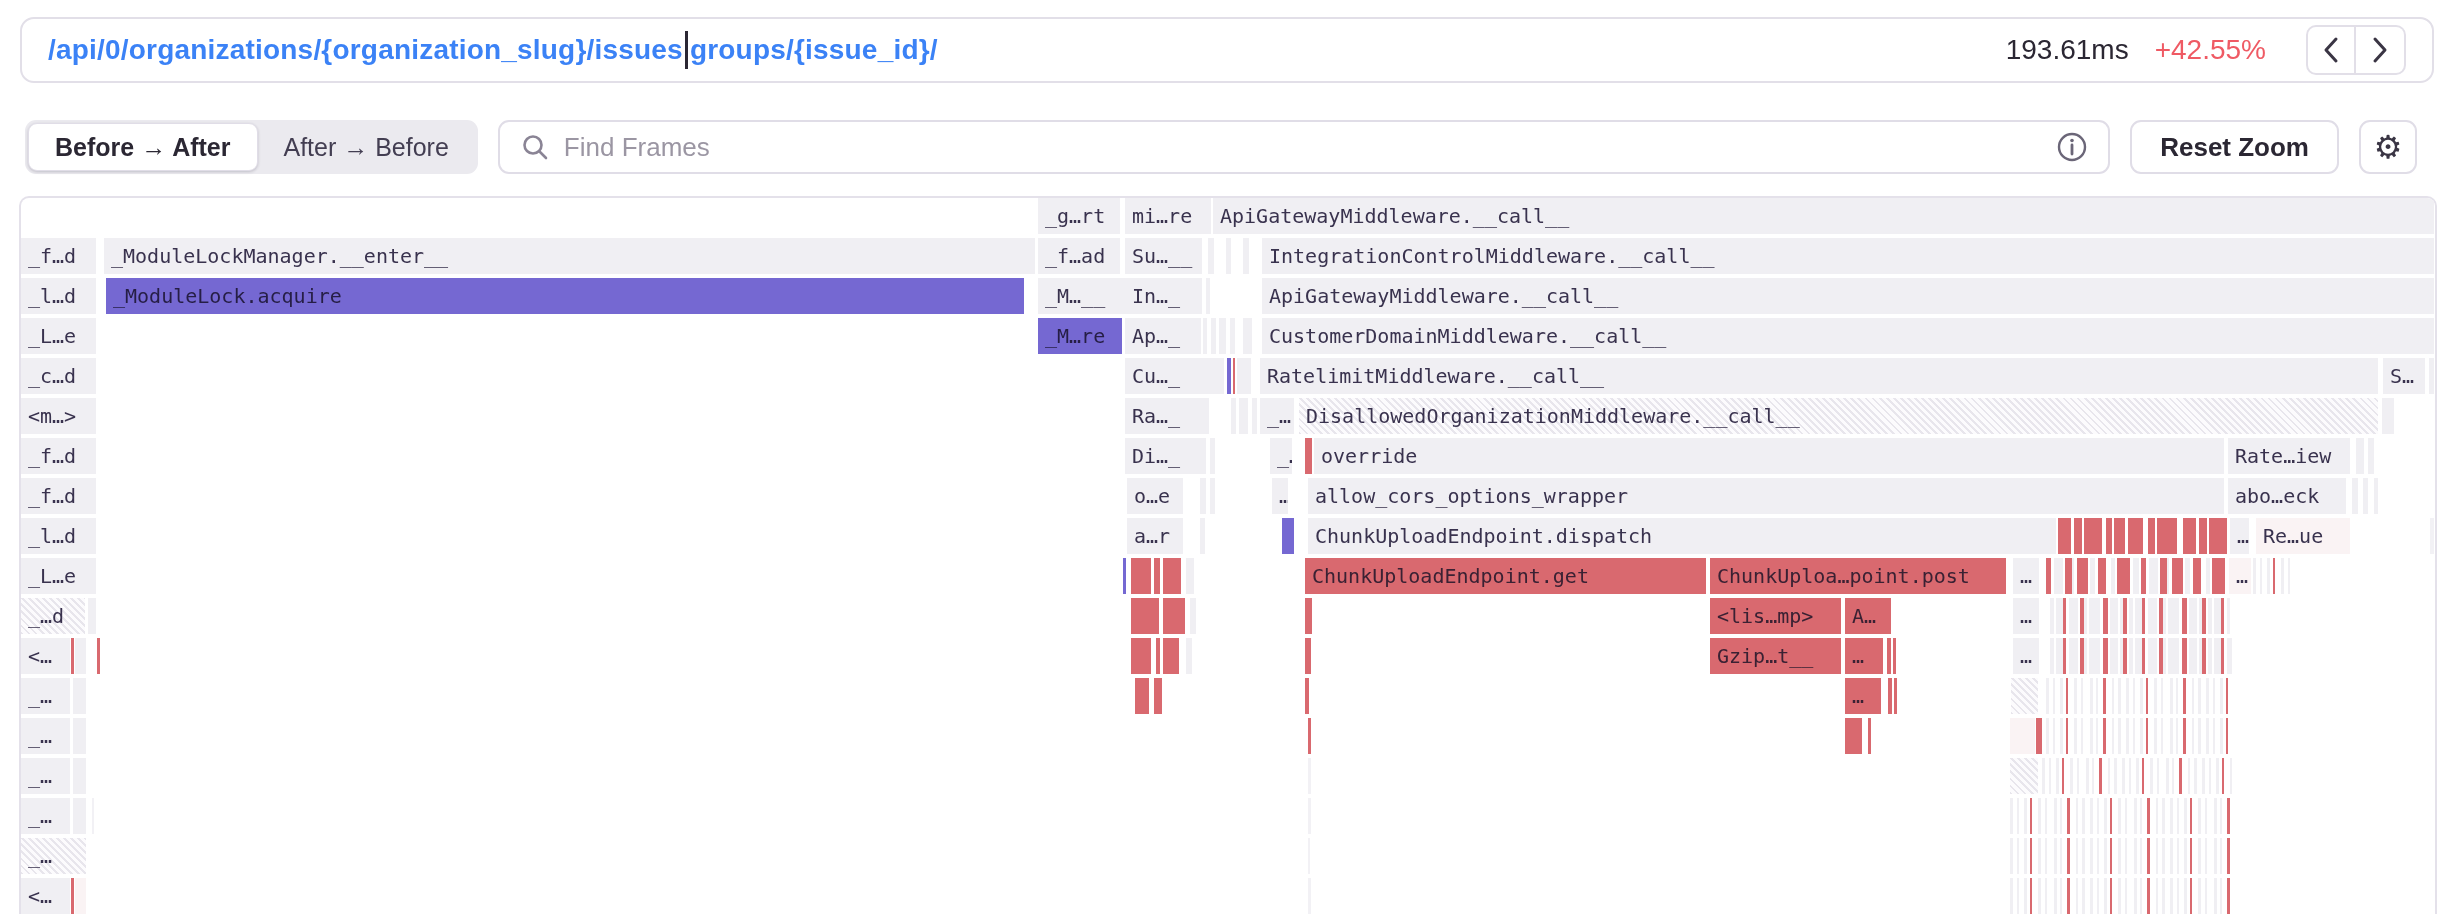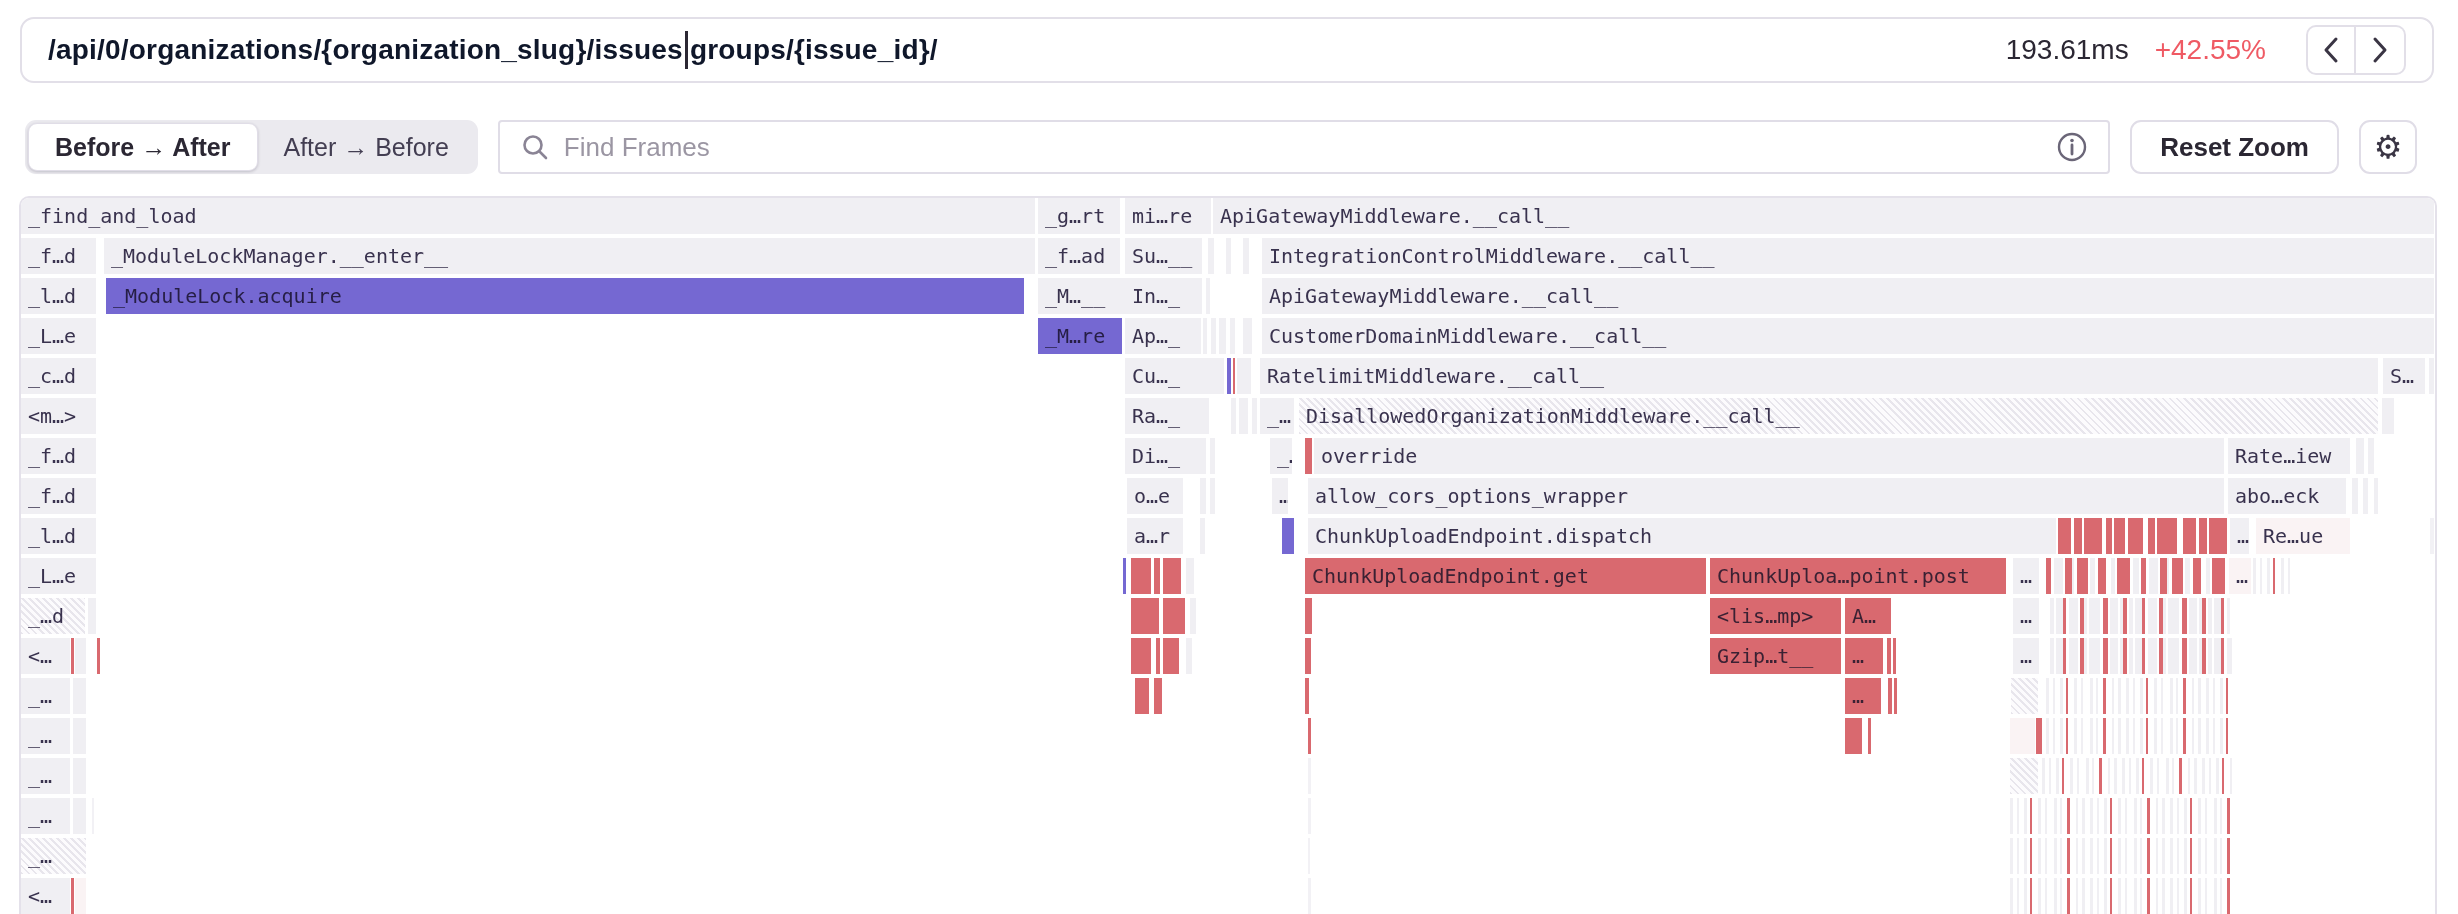--- a/index.html
+++ b/index.html
@@ -7,40 +7,40 @@
     width:2458px;height:914px;overflow:hidden;position:relative;
     background:#ffffff;color:#2b2733;
     font-family:"Liberation Sans",sans-serif;
   }
   
   .urlbar{
     position:absolute;left:20px;top:17px;width:2414px;height:66px;
     border:2px solid #e2dfe8;border-radius:14px;background:#fff;
     display:flex;align-items:center;padding:0 26px;box-sizing:border-box;
   }
-  .url{font-size:28px;font-weight:600;letter-spacing:.2px;display:flex;align-items:center;color:#0f172a;}
+  .url{font-size:28px;font-weight:600;letter-spacing:.2px;display:flex;align-items:center;color:#3b82f6;}
   .caret{width:3px;height:38px;background:#2b2733;margin:0 2px;}
   .stats{margin-left:auto;display:flex;align-items:center;gap:26px;font-size:28px;}
   .duration{color:#2b2733;}
   .delta{color:#ef5a64;font-weight:500;}
   .navgroup{display:flex;margin-left:14px;}
   .navbtn{width:50px;height:50px;border:2px solid #e2dfe8;background:#fff;
     display:flex;align-items:center;justify-content:center;cursor:pointer;box-sizing:border-box;}
   .navbtn.left{border-radius:10px 0 0 10px;}
   .navbtn.right{border-radius:0 10px 10px 0;border-left:none;}
   .navbtn svg{display:block;}
   
   .toolbar{position:absolute;left:25px;top:120px;width:2392px;height:54px;
     display:flex;align-items:center;gap:20px;}
   .seg{display:flex;background:#ebeaef;border-radius:11px;padding:3px;height:54px;box-sizing:border-box;}
   .seg-btn{padding:0 26px;display:flex;align-items:center;font-size:25px;border-radius:9px;
     color:#433e52;cursor:pointer;white-space:nowrap;}
   .seg-btn.active{background:#fff;font-weight:700;color:#2b2733;
     border:1px solid #e0dde7;box-shadow:0 1px 3px rgba(40,35,60,.22);}
-  .search{flex:1;height:54px;border:2px solid #e0dde7;border-radius:4px;background:#fff;
+  .search{flex:1;height:54px;border:2px solid #e0dde7;border-radius:11px;background:#fff;
     display:flex;align-items:center;padding:0 20px;gap:14px;box-sizing:border-box;}
   .search .ph{color:#9b96a3;font-size:26px;flex:1;}
   .btn{height:54px;border:2px solid #e0dde7;border-radius:11px;background:#fff;
     display:flex;align-items:center;justify-content:center;font-size:26px;font-weight:700;
     padding:0 28px;color:#2b2733;cursor:pointer;box-sizing:border-box;white-space:nowrap;}
   .iconbtn{width:58px;padding:0;}
   .gear{font-size:32px;color:#3a3544;font-family:"DejaVu Sans",sans-serif;line-height:1;}
   
   .panel{
     position:absolute;left:19px;top:196px;width:2418px;height:718px;
@@ -108,21 +108,20 @@
     </svg>
   </div>
   <div class="btn">Reset Zoom</div>
   <div class="btn iconbtn">
     <span class="gear">⚙</span>
   </div>
 </div>
 
 <div class="panel">
   <div class="canvas" id="flame-canvas">
-      <div class="bar c-g" style="left: 0px; top: 0px; width: 1014px;">_find_and_load</div>
       <div class="bar c-g" style="left: 1017px; top: 0px; width: 82px;">_g…rt</div>
       <div class="bar c-g" style="left: 1104px; top: 0px; width: 86px;">mi…re</div>
       <div class="bar c-g nt" style="left: 1186px; top: 0px; width: 4px;"></div>
       <div class="bar c-g" style="left: 1192px; top: 0px; width: 1221px;">ApiGatewayMiddleware.__call__</div>
       <div class="bar c-g" style="left: 0px; top: 40px; width: 75px;">_f…d</div>
       <div class="bar c-g" style="left: 83px; top: 40px; width: 931px;">_ModuleLockManager.__enter__</div>
       <div class="bar c-g" style="left: 1017px; top: 40px; width: 82px;">_f…ad</div>
       <div class="bar c-g" style="left: 1104px; top: 40px; width: 75px;">Su…__</div>
       <div class="bar c-g nt" style="left: 1177px; top: 40px; width: 4px;"></div>
       <div class="bar c-g nt" style="left: 1187px; top: 40px; width: 6px;"></div>

